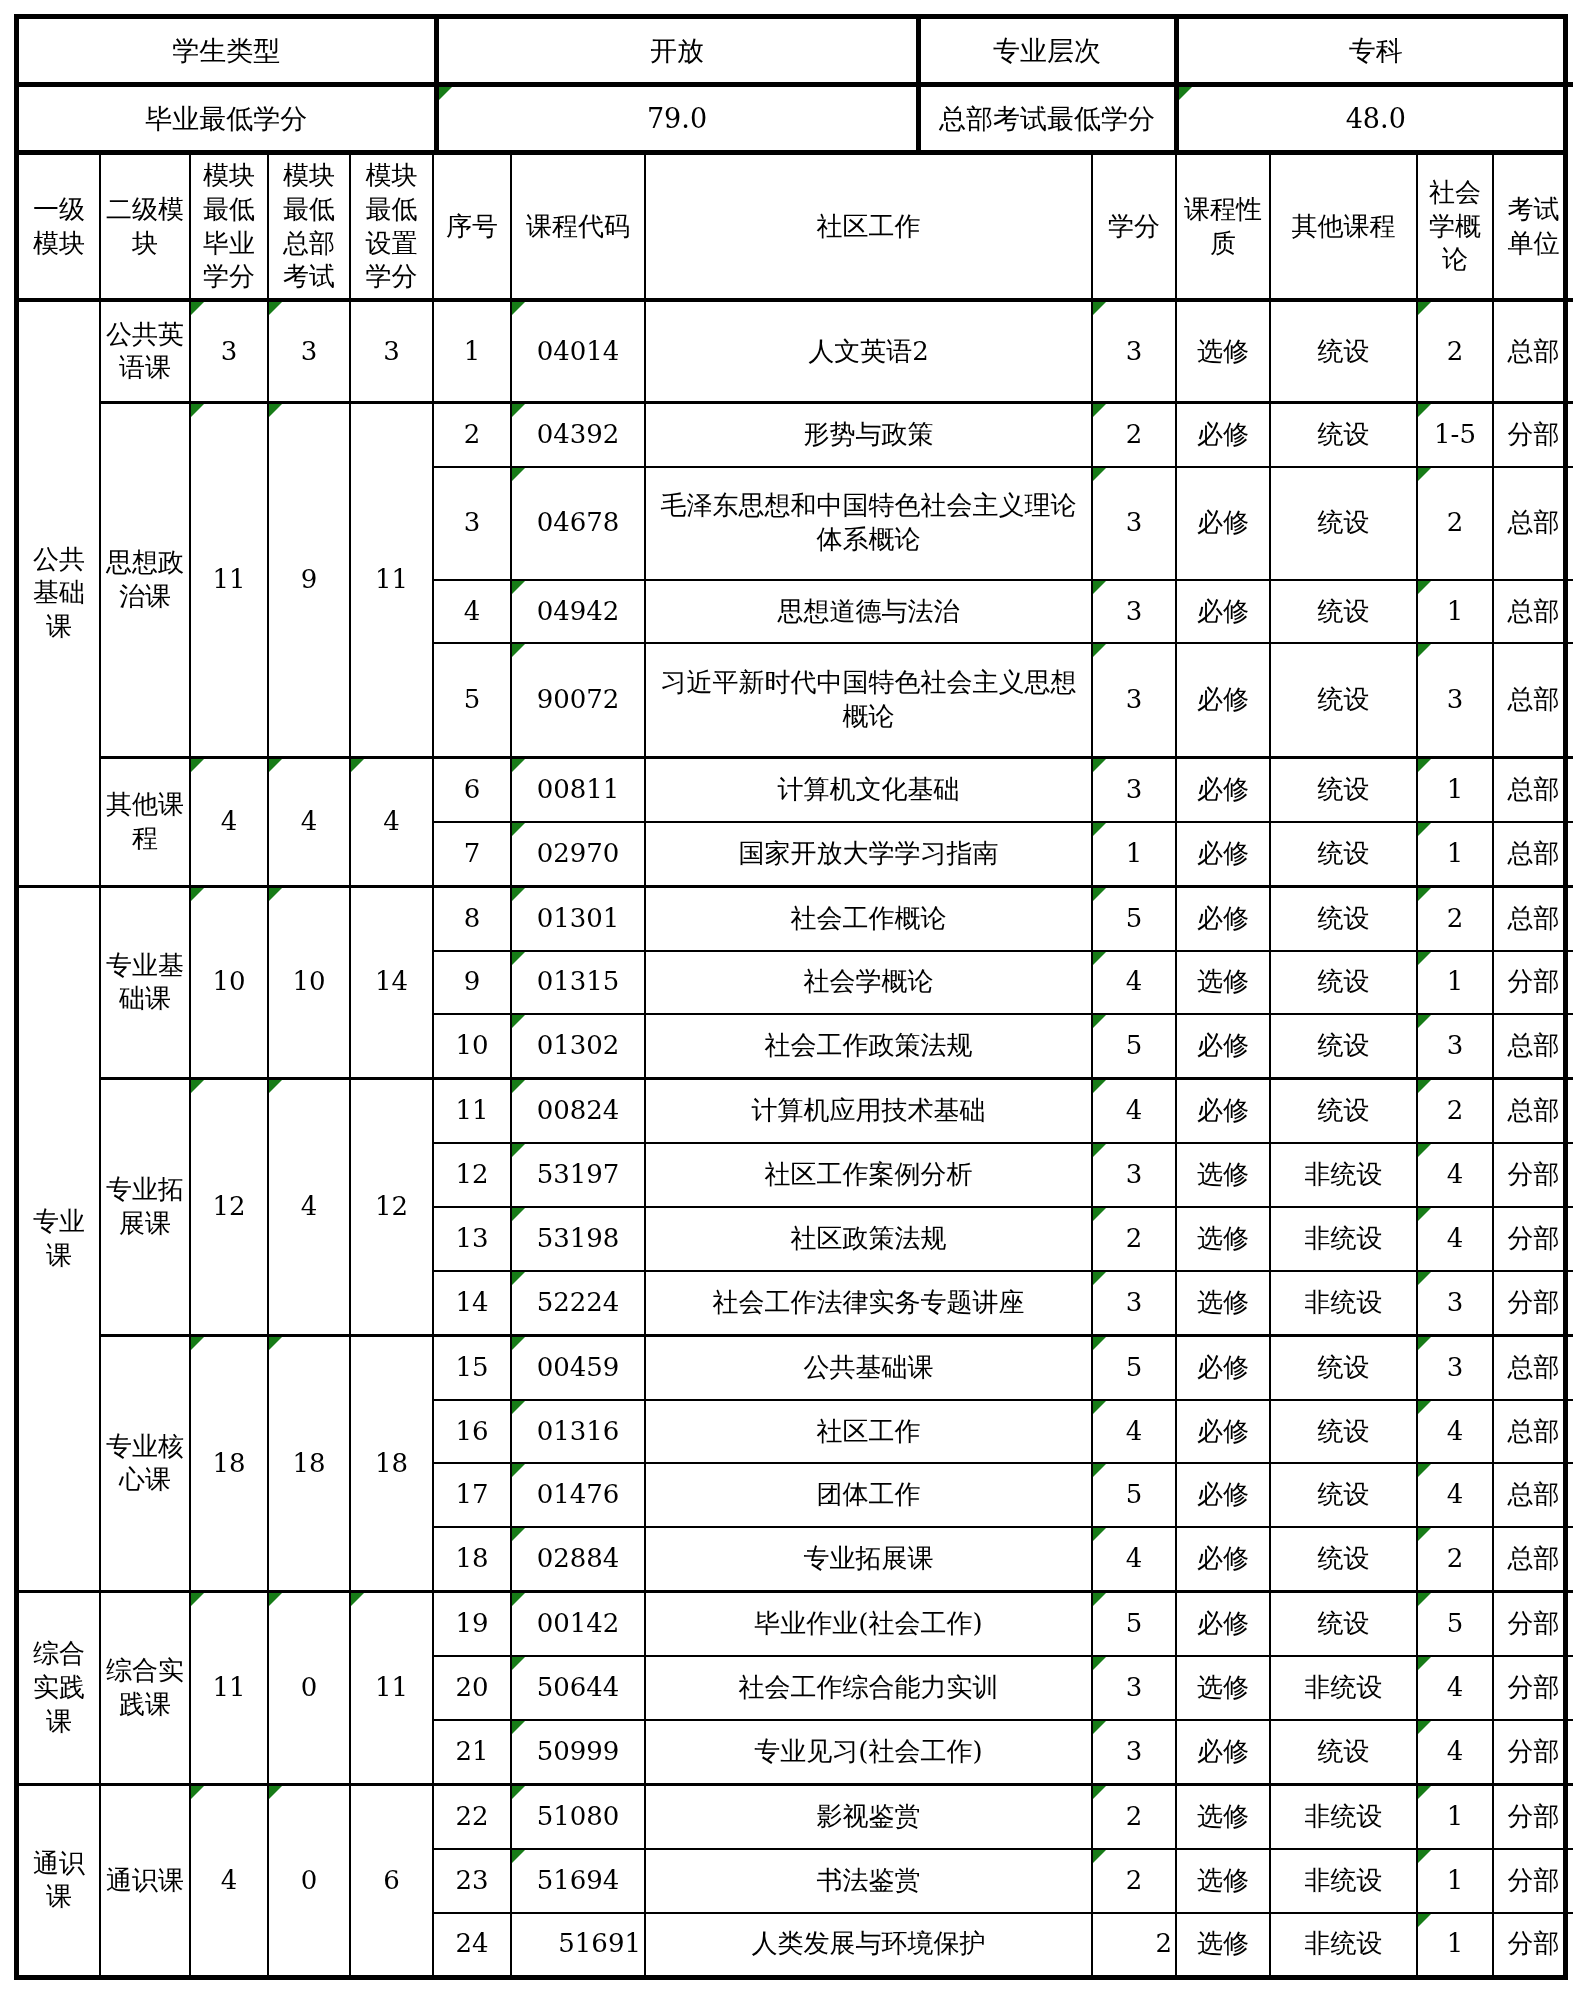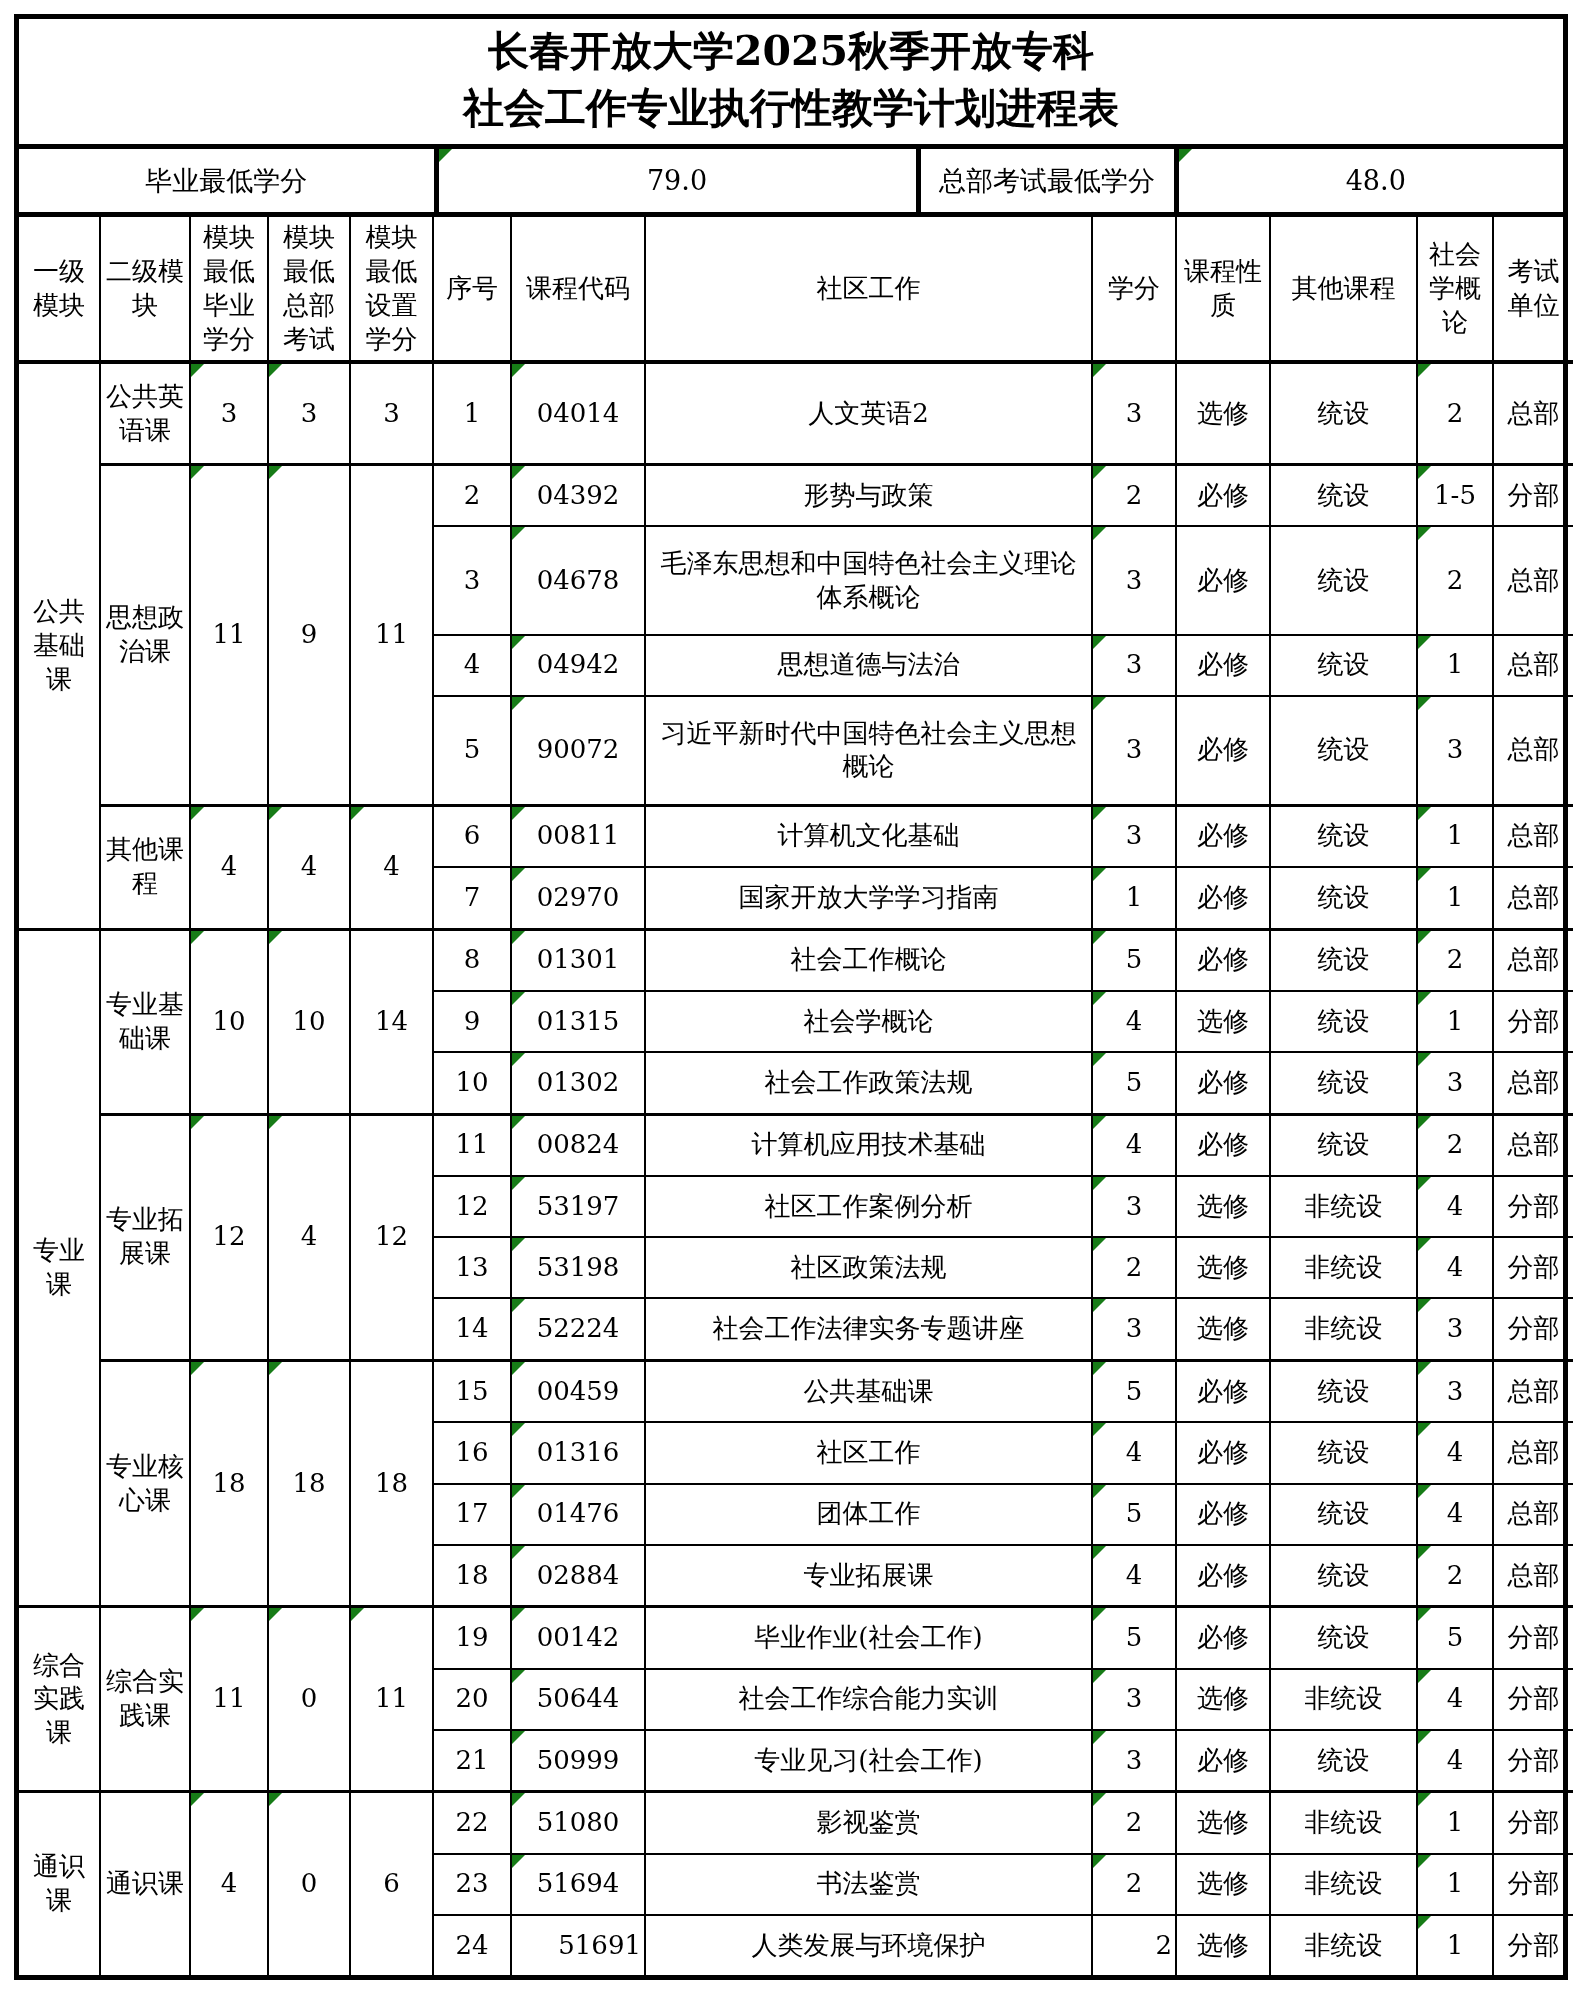--- a/index.html
+++ b/index.html
@@ -25,33 +25,35 @@
   .course-table tbody tr:last-child td:nth-last-child(5){text-align:right;padding-right:3px;}
   .mark{position:absolute;top:0;left:0;width:0;height:0;
         border-top:13px solid var(--mark-green,#177c17);
         border-right:13px solid transparent;}
 </style>
 </head>
 <body>
 
 <div class="sheet">
 
-  <div class="title-block">
-    <div>长春开放大学2025秋季开放专科</div>
-    <div>社会工作专业执行性教学计划进程表</div>
-  </div>
 
   <table class="info-table">
     <colgroup>
       <col style="width:417px">
         <col style="width:482px">
       <col style="width:258px">
         <col style="width:397px">
     </colgroup>
     <tbody>
+        <tr>
+          <td>学生类型</td>
+          <td>开放</td>
+          <td>专业层次</td>
+          <td>专科</td>
+        </tr>
         <tr>
           <td>毕业最低学分</td>
           <td>79.0<span class="mark"></span></td>
           <td>总部考试最低学分</td>
           <td>48.0<span class="mark"></span></td>
         </tr>
       </tbody>
   </table>
 
   <div class="course-wrap">

